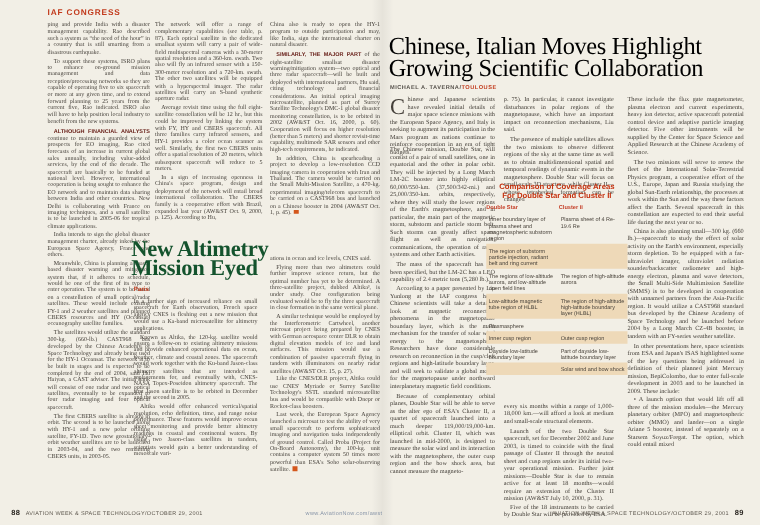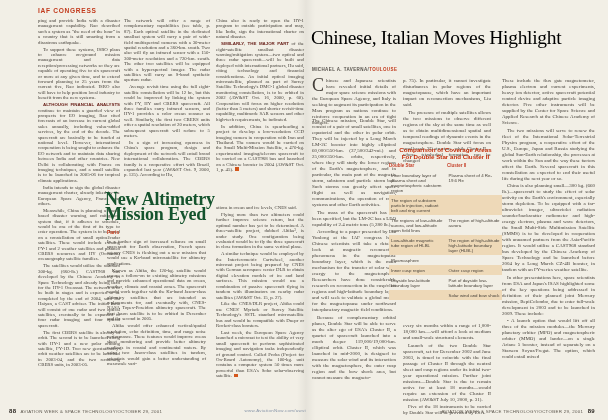--- a/index.html
+++ b/index.html
@@ -81,20 +81,21 @@
     </div>
 
   <div class="footer" style="left:6px;">
     <span class="pagenum">88</span>
     <span>AVIATION WEEK &amp; SPACE TECHNOLOGY/OCTOBER 29, 2001</span>
   </div>
   <div class="footer url" style="left:228px;width:78px;text-align:right;">www.AviationNow.com/awst</div>
 
   <div class="headline">
     <span>Chinese, Italian Moves Highlight</span><br>
+    <span>Growing Scientific Collaboration</span>
   </div>
   <div class="byline">
     <span>MICHAEL A. TAVERNA/</span><span class="city">TOULOUSE</span>
   </div>
 
   <div class="col rcol" style="left:312px;top:78px;width:84px;">
     <p><span class="dropcap">C</span><span>hinese and Japanese scientists have revealed initial details of major space science missions with the European Space Agency, and Italy is seeking to augment its participation in the Mars program as nations continue to reinforce cooperation in an era of tight budgets.</span></p>
   </div>
   <div class="col rcol" style="left:312px;top:118px;width:84px;">
       <p>The Chinese mission, Double Star, will consist of a pair of small satellites, one in equatorial and the other in polar orbit. They will be injected by a Long March LM-2C booster into highly elliptical 60,000/550-km. (37,500/342-mi.) and 25,000/350-km. orbits, respectively, where they will study the lower regions of the Earth's magnetosphere, and in particular, the main part of the magnetic storm, substorm and particle storm belt. Such storms can greatly affect space flight as well as navigation, communications, the operation of radar systems and other Earth activities.</p>

